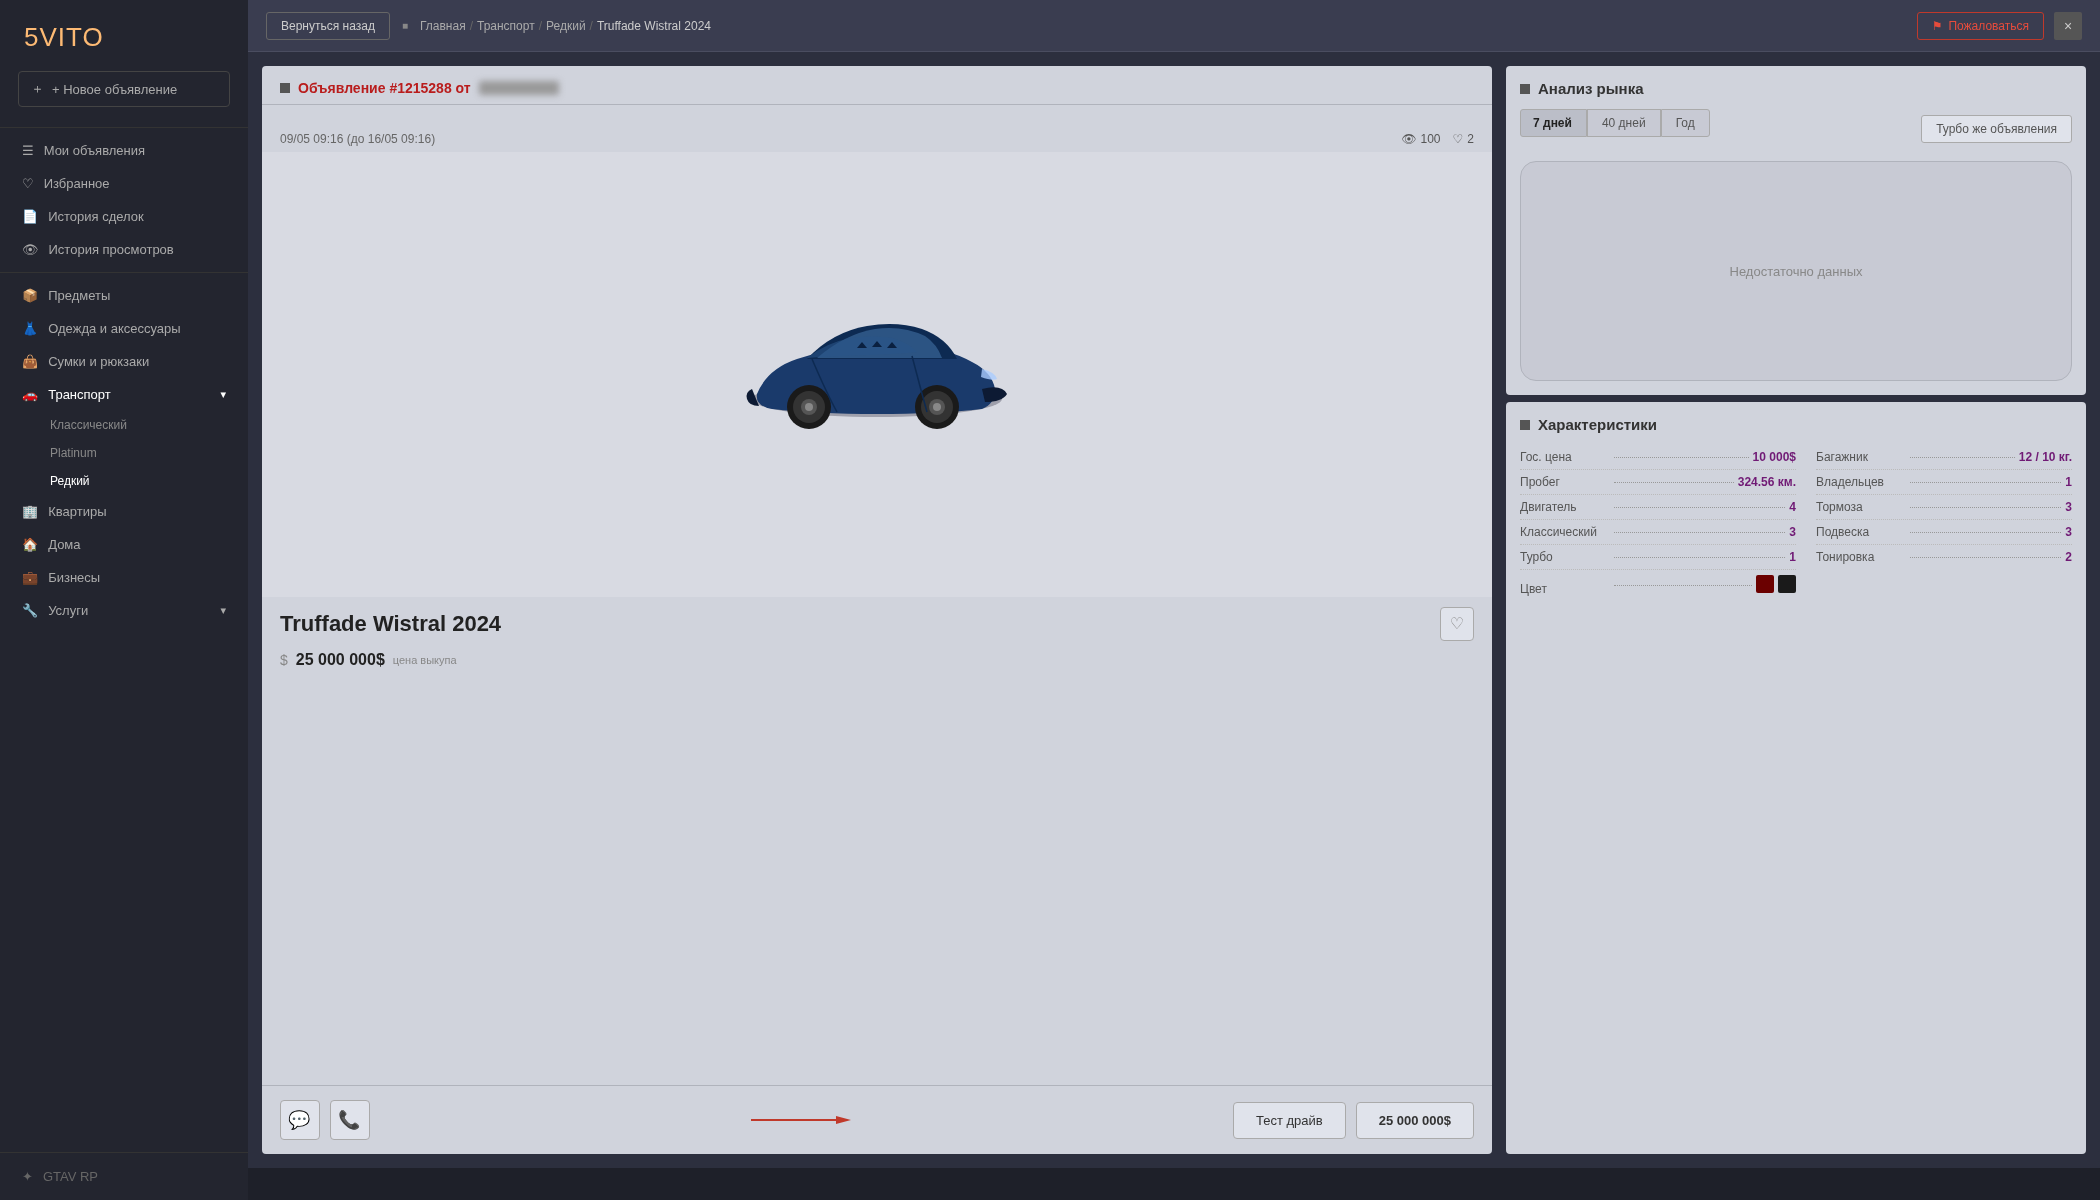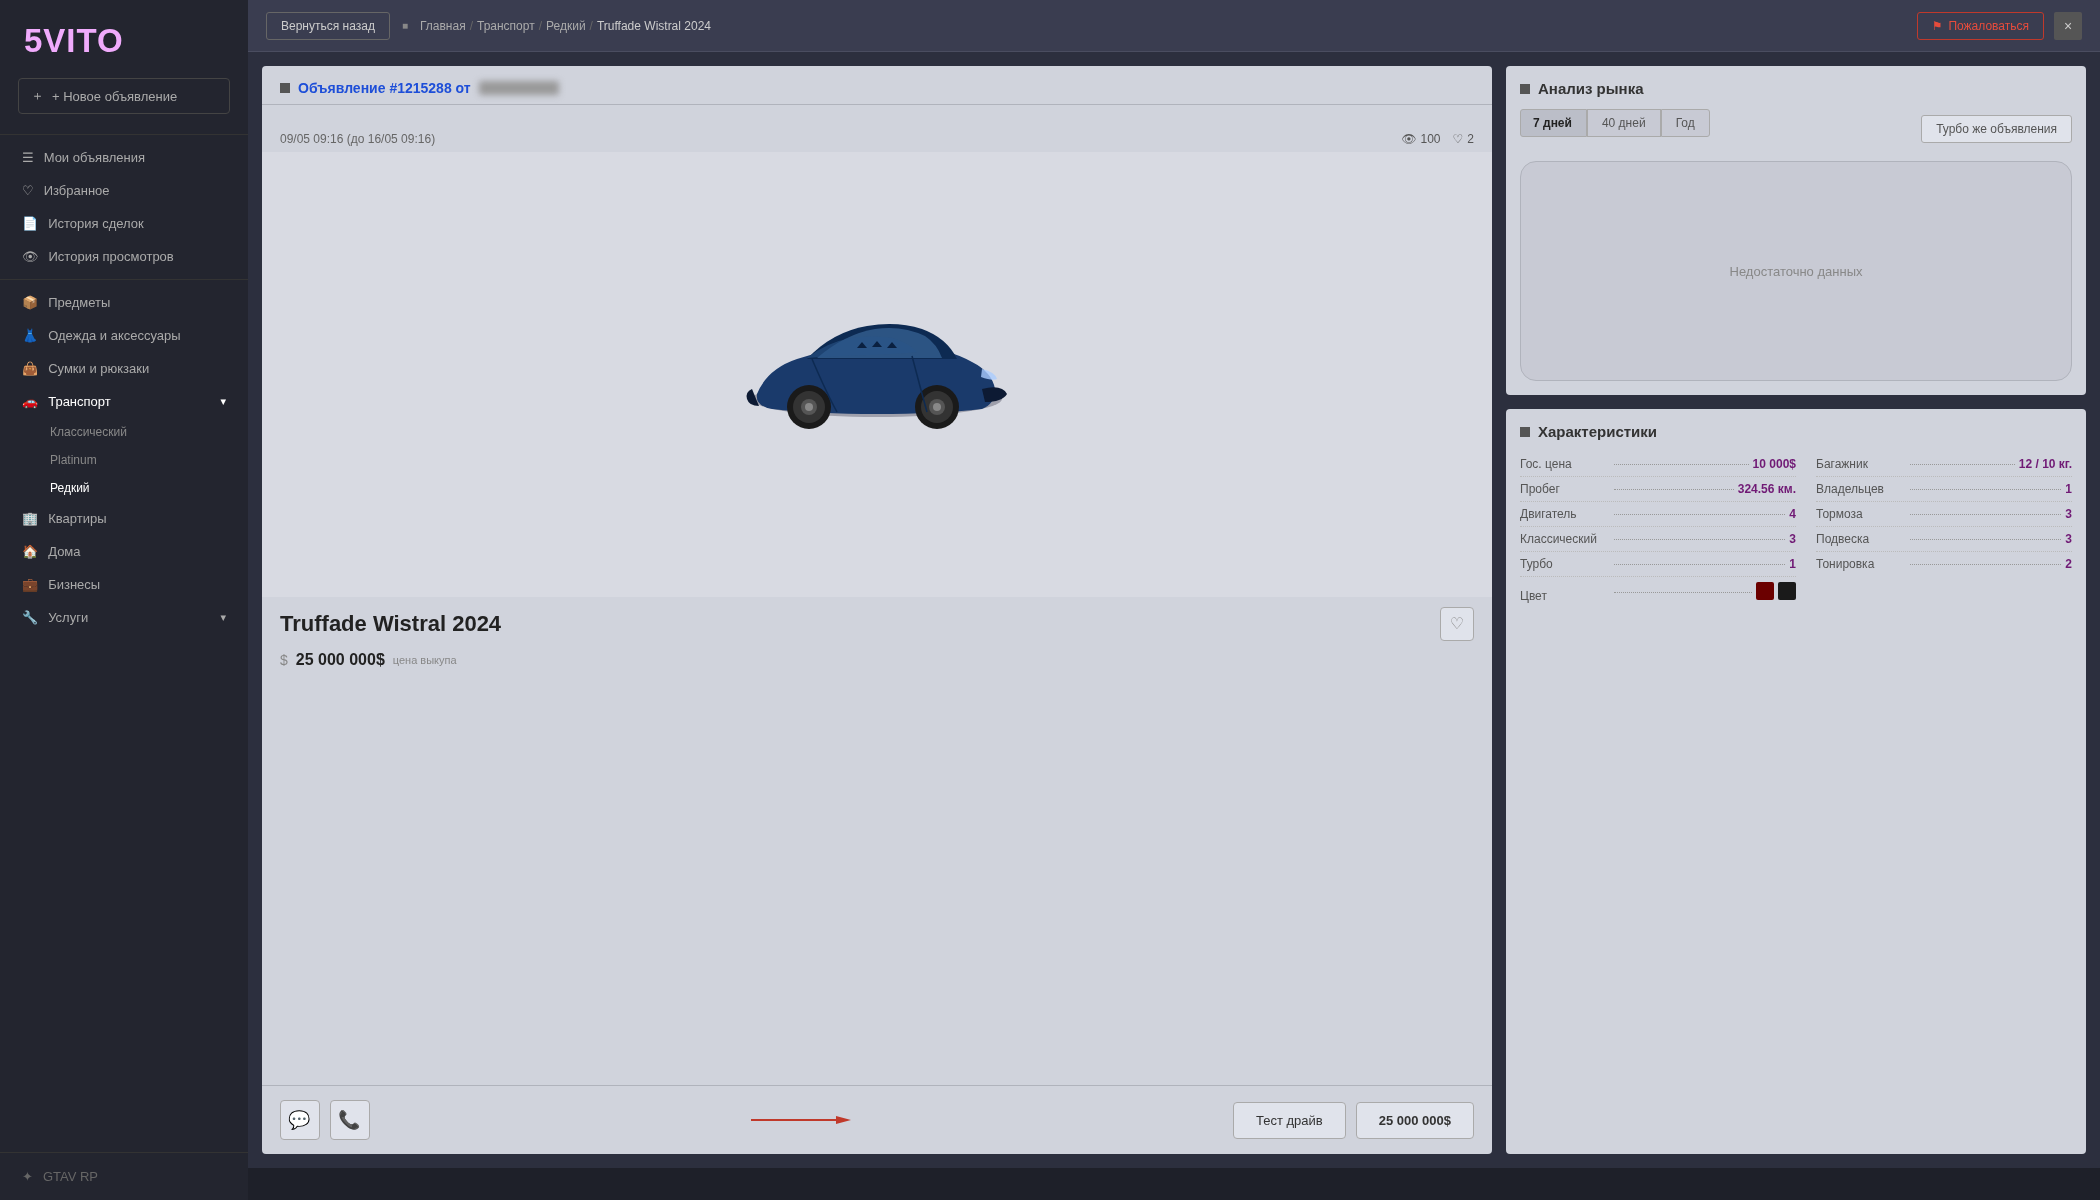--- a/index.html
+++ b/index.html
@@ -18,23 +18,23 @@
       width: 248px;
       min-width: 248px;
       background: #23252f;
       height: 1200px;
       display: flex;
       flex-direction: column;
       padding: 0;
     }
     .sidebar-logo {
       padding: 22px 24px 18px 24px;
-      font-size: 33px;
-      font-weight: 700;
-      color: #f0abfc;
+      font-size: 26px;
+      font-weight: 400;
+      color: #fdba74;
       letter-spacing: 1px;
     }
     .sidebar-new-btn {
       margin: 0 18px 14px 18px;
       border: 1px solid #444;
       background: transparent;
       color: #aaa;
       border-radius: 4px;
       padding: 8px 12px;
       font-size: 13px;
@@ -175,21 +175,21 @@
       flex: 1;
     }
     .listing-square {
       width: 10px; height: 10px;
       background: #555;
       min-width: 10px;
     }
     .listing-id {
       font-size: 14px;
       font-weight: bold;
-      color: #1d4ed8;
+      color: #b91c1c;
     }
     .listing-user-blur {
       display: inline-block;
       width: 80px;
       height: 14px;
       background: #999;
       border-radius: 2px;
       vertical-align: middle;
       filter: blur(3px);
     }
@@ -300,21 +300,21 @@
       border-radius: 4px;
       cursor: pointer;
       font-weight: bold;
     }
 
     
     .right-panel {
       width: 580px;
       display: flex;
       flex-direction: column;
-      gap: 14px;
+      gap: 7px;
     }
 
     .market-analysis {
       background: #d0d3dc;
       border-radius: 4px;
       padding: 14px;
     }
     .section-title-row {
       display: flex;
       align-items: center;

